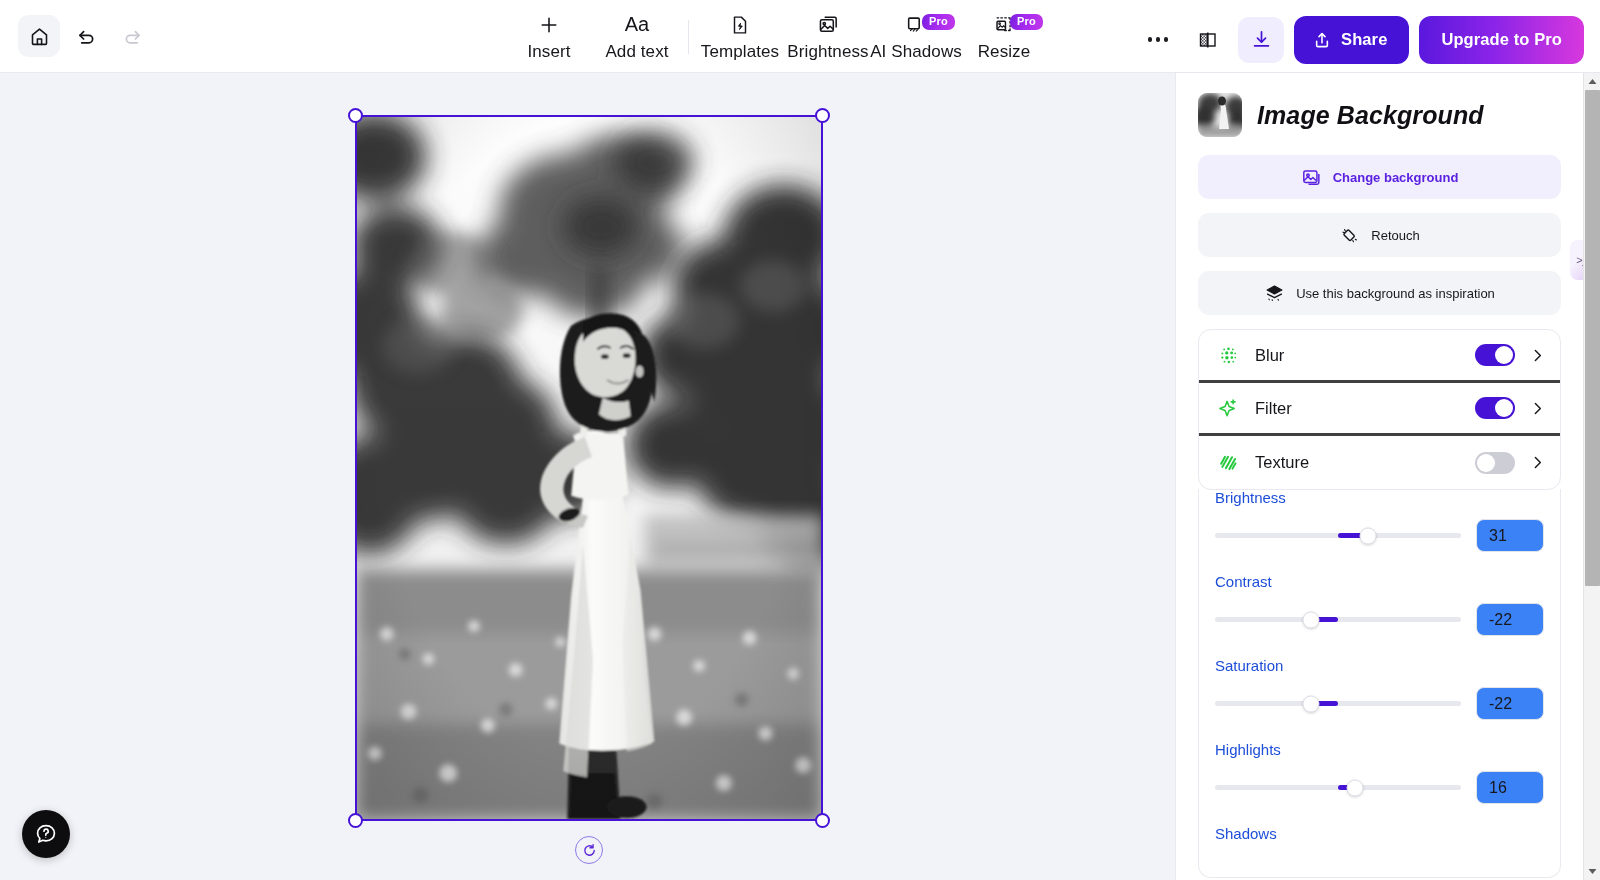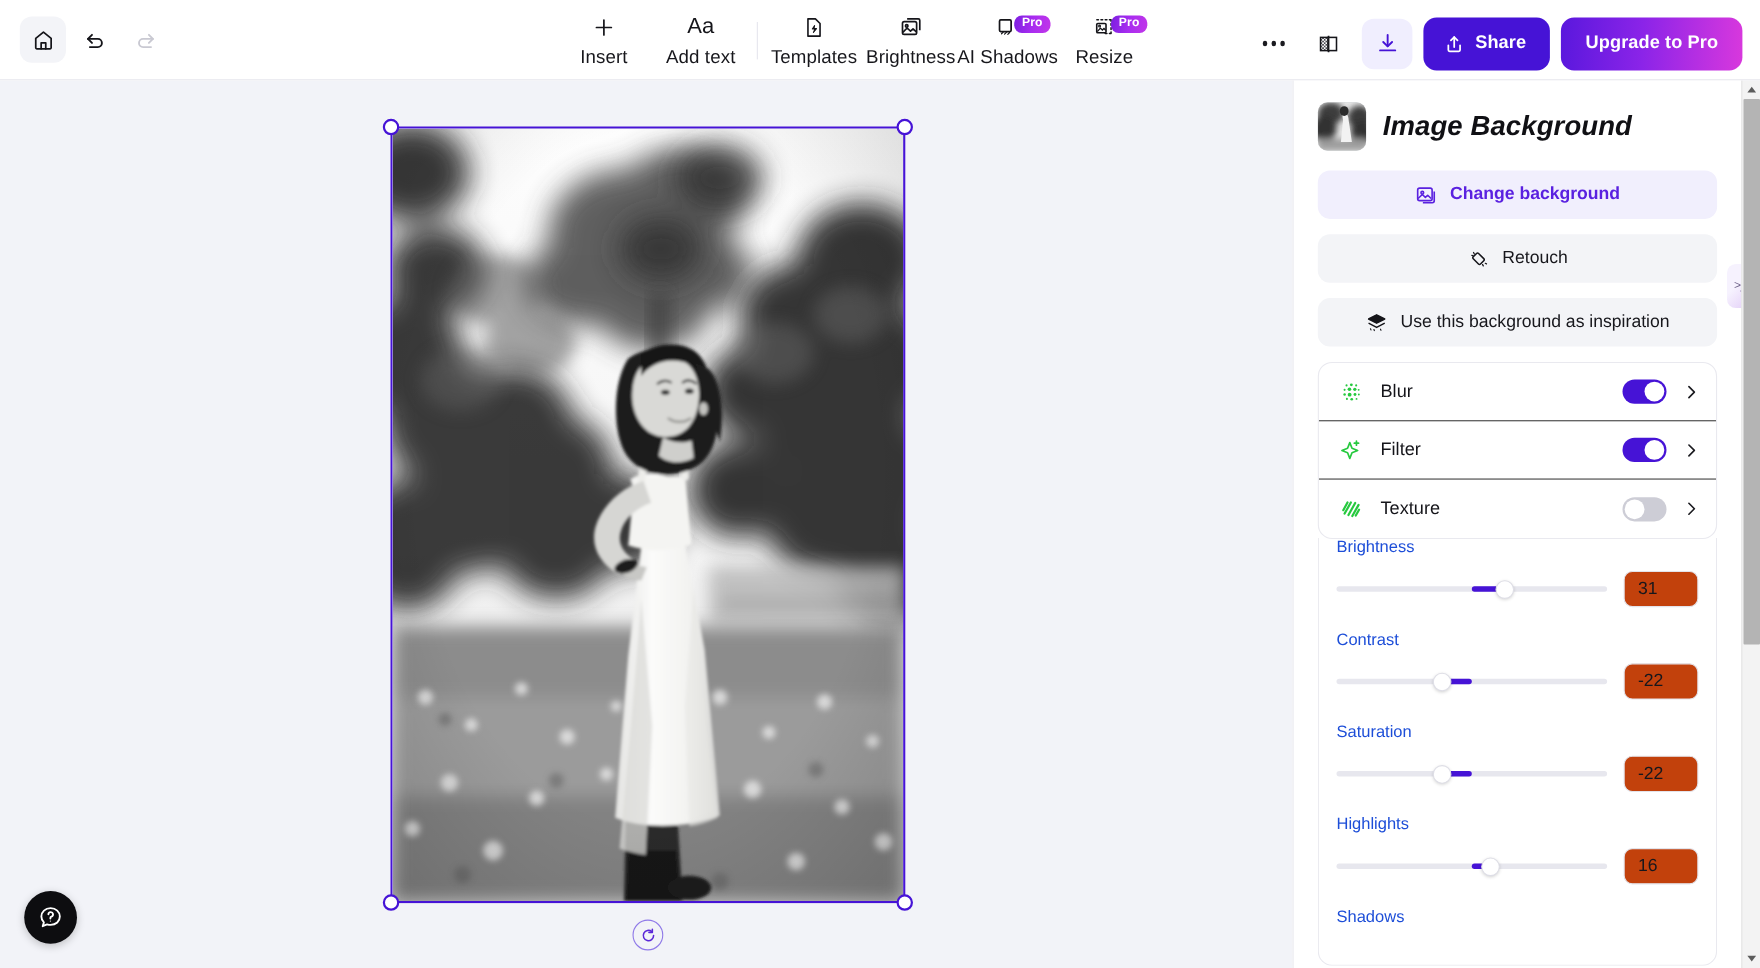--- a/index.html
+++ b/index.html
@@ -124,32 +124,32 @@
   .thumb {
     width: 44px; height: 44px; border-radius: 9px; overflow: hidden;
     background: #cfd3d6; flex: none;
   }
   .panel-title { font-size: 25px; font-weight: bold; color: #101014; letter-spacing: .1px; }
 
   .big-btn {
     width: 100%; height: 44px; border-radius: 11px;
     display: flex; align-items: center; justify-content: center; gap: 11px;
     margin-bottom: 14px; cursor: pointer;
-    font-size: 16px;
+    font-size: 13px;
   }
   .big-btn.primary { background: #f1effd; color: #5a21e0; font-weight: bold; }
   .big-btn.ghost { background: #f3f4f7; color: #17171c; }
 
   .card {
     width: 100%; border: 1px solid #e9e9ef; border-radius: 13px;
     margin-top: 8px; overflow: hidden;
   }
   .row {
     height: 53px; display: flex; align-items: center;
-    padding: 0 14px 0 16px; border-bottom: 1px solid #404040;
+    padding: 0 14px 0 16px; border-bottom: 3px solid #404040;
     cursor: pointer;
   }
   .row:last-child { border-bottom: none; }
   .row .ricon { width: 26px; display:flex; align-items:center; justify-content:center; flex: none; }
   .row .rlabel { font-size: 16.5px; color: #15151a; margin-left: 14px; flex: 1; }
   .toggle {
     width: 40px; height: 22px; border-radius: 11px; position: relative; flex: none;
     cursor: pointer;
   }
   .toggle.on { background: #4613d6; }
@@ -185,21 +185,21 @@
   .fill { position: absolute; top: 0; height: 5px; background: #4613d6; border-radius: 3px; }
   .knob2 {
     position: absolute; top: 50%; width: 17px; height: 17px; border-radius: 50%;
     background: #ffffff; border: 1px solid #dedee6;
     transform: translate(-50%,-50%); box-shadow: 0 1px 3px rgba(0,0,0,.16);
     cursor: pointer;
   }
   .numbox {
     width: 68px; height: 33px; border: 1px solid #e3e3ea; border-radius: 8px;
     display: flex; align-items: center; padding-left: 12px;
-    font-size: 16px; color: #17171c; flex: none; cursor: text; background: #c2410c;
+    font-size: 16px; color: #17171c; flex: none; cursor: text; background: #3b82f6;
   }
   .slider-row { margin-bottom: 21px; }
 
   
   .collapse-tab {
     position: absolute; right: 0px; top: 167px;
     width: 30px; height: 40px; border-radius: 8px 0 0 8px;
     background: linear-gradient(135deg,#f6f2fe 40%,#ddc3f5 100%);
     display: flex; align-items: center; justify-content: center;
     font-size: 11px; color: #6b5f86; cursor: pointer; z-index: 20;

